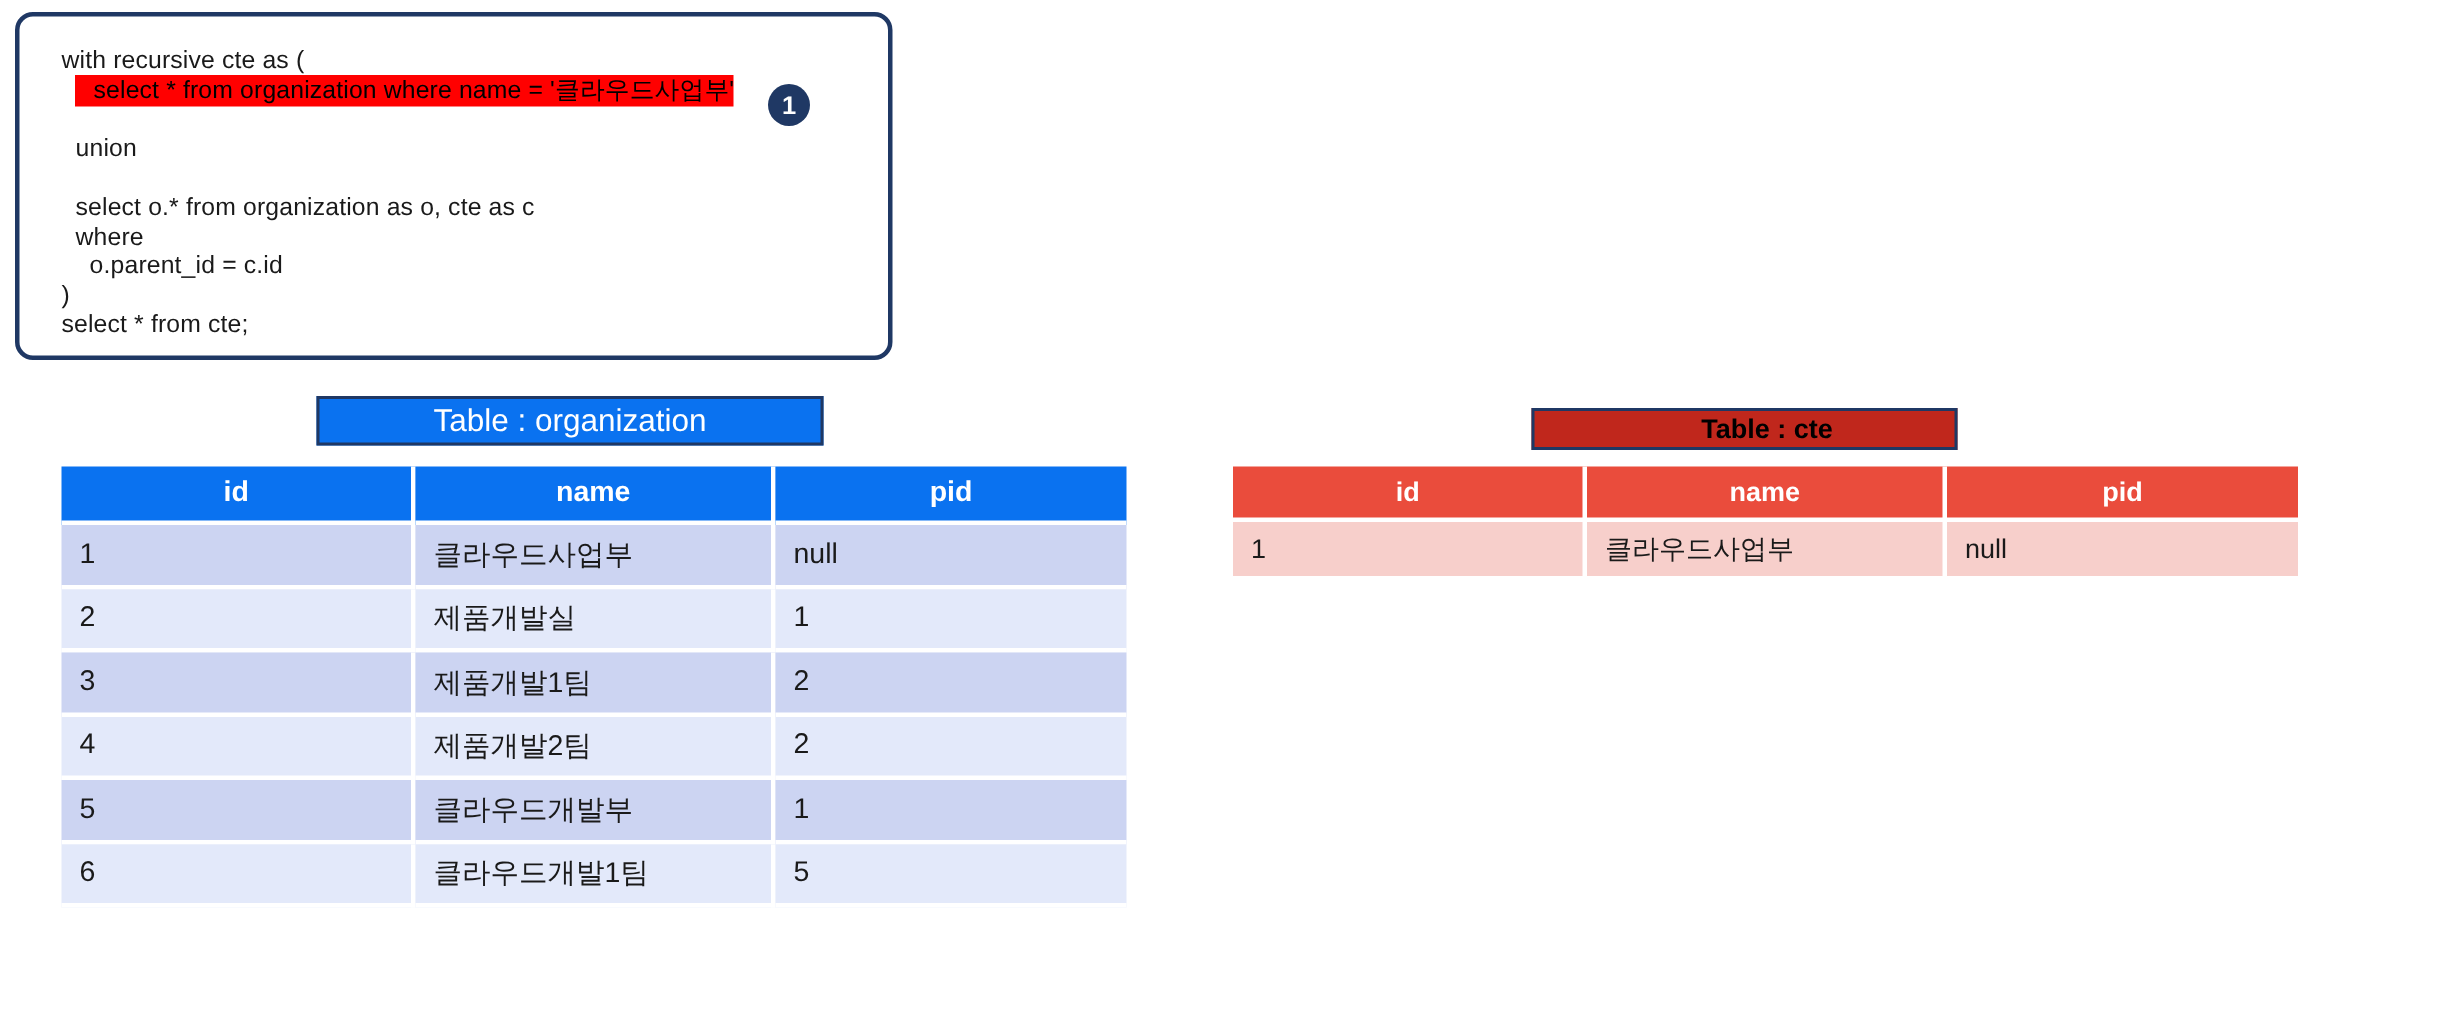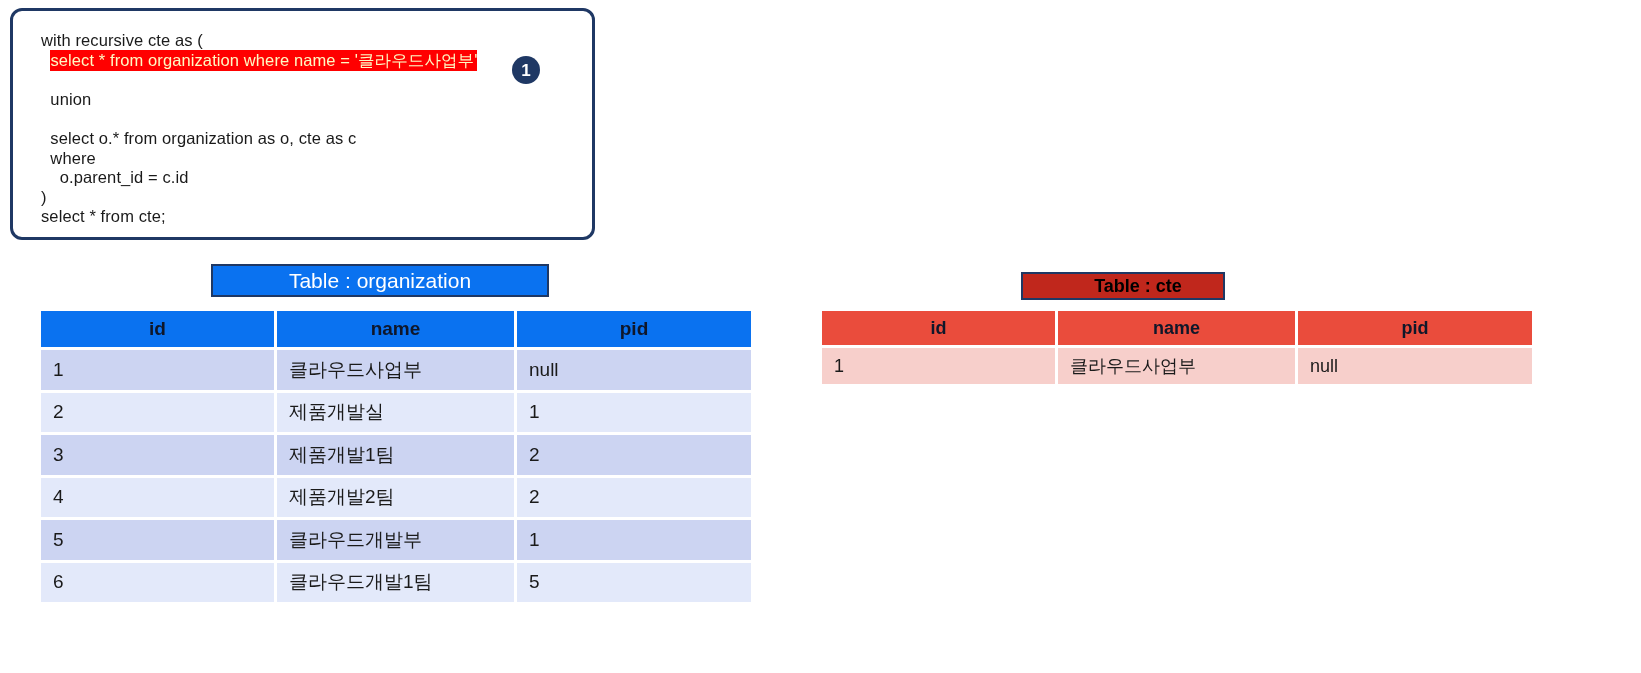--- a/index.html
+++ b/index.html
@@ -37,22 +37,22 @@
     white-space: pre;
     letter-spacing: 0.1px;
   }
   .code-line {
     height: 19.6px;
     white-space: pre;
   }
   .code-line.blank { height: 19.6px; }
   .hl {
     background: #FF0000;
-    color: #fef9c3;
-    padding: 1px 0 2px 0;
+    color: #000000;
+    padding: 1px 0 2px 12px;
     box-decoration-break: clone;
   }
   #marker-one {
     position: absolute;
     left: 499px;
     top: 45px;
     width: 28px;
     height: 28px;
     border-radius: 50%;
     background: #1F3864;
@@ -99,21 +99,21 @@
   table.grid th, table.grid td {
     padding: 0;
     margin: 0;
     border: 0;
     vertical-align: middle;
     overflow: hidden;
   }
   table.grid th {
     text-align: center;
     font-weight: bold;
-    color: #0f172a;
+    color: #ffffff;
   }
   table.grid td {
     text-align: left;
     color: #1a1a1a;
   }
 
   
   #org-table th {
     background: #0A72F0;
     height: 36px;
@@ -203,21 +203,21 @@
         <tr class="even">
           <td>6</td>
           <td>클라우드개발1팀</td>
           <td>5</td>
         </tr>
       </tbody>
   </table>
 </div>
 
 <div class="table-block" id="cte-block" style="left:822px; top:272px; width:710px;">
-  <div class="table-title title-cte" style="position:absolute; left:199px; top:0; width:204px; height:28px;padding-left:30px;">Table : cte</div>
+  <div class="table-title title-cte" style="position:absolute; left:199px; top:0; width:284px; height:28px;padding-left:30px;">Table : cte</div>
   <table class="grid" id="cte-table" style="position:absolute; left:0; top:39px; width:710px;">
     <colgroup>
       <col style="width:236px">
         <col style="width:240px">
         <col style="width:234px">
     </colgroup>
     <thead>
       <tr>
         <th>id</th>
         <th>name</th>

